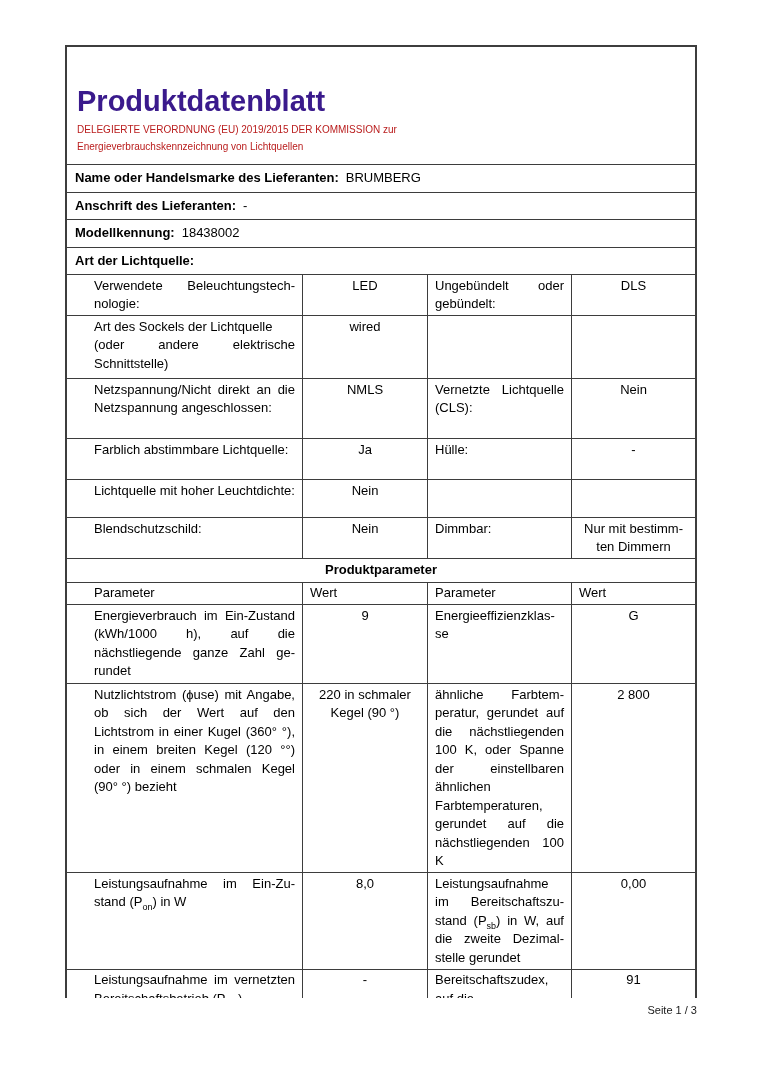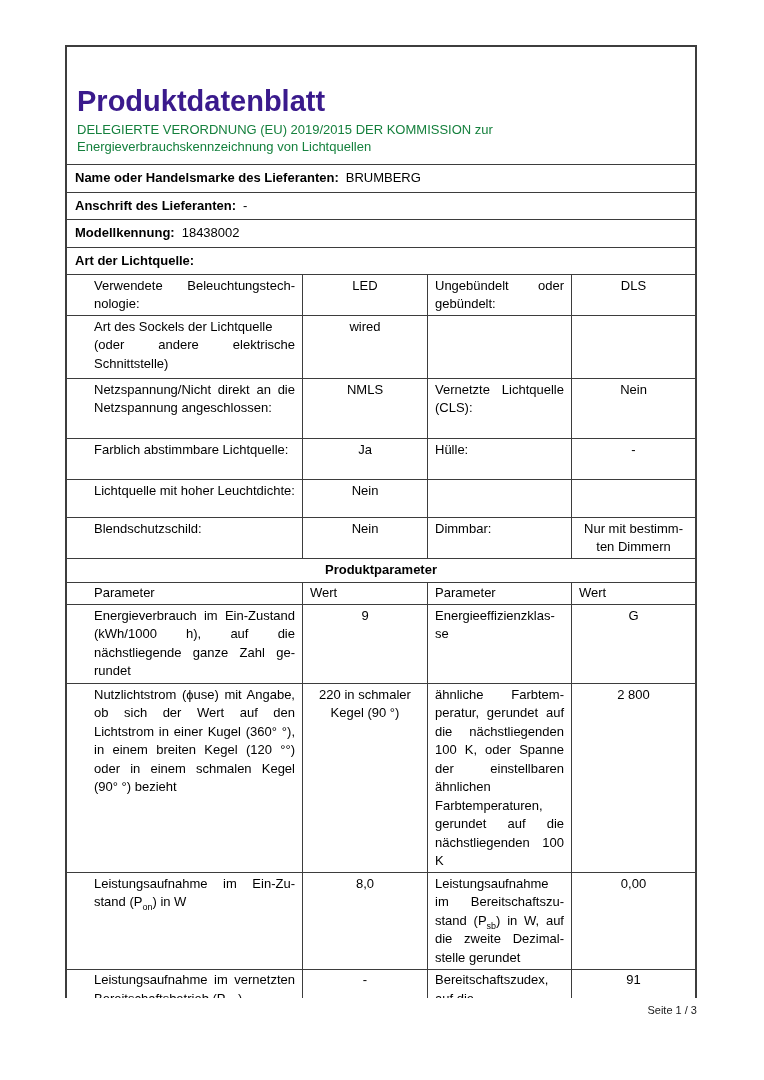--- a/index.html
+++ b/index.html
@@ -15,21 +15,21 @@
     width: 632px; height: 953px;
     border: 2px solid #3d3d3d; border-bottom: none;
     overflow: hidden;
     font-size: 13px; line-height: 18.5px;
   }
   .hdr { padding: 8px 10px 4px 10px; height: 89px; margin-top: 28px; }
   .hdr h1 {
     font-size: 29px; line-height: 36px; font-weight: bold;
     color: #3a1a8c; letter-spacing: 0px; margin-bottom: 2px;
   }
-  .hdr .sub { white-space: pre-line; font-size: 13px; line-height: 17px; color: #15803d; }
+  .hdr .sub { white-space: pre-line; font-size: 10px; line-height: 17px; color: #b91c1c; }
   .row { border-top: 1.5px solid #3d3d3d; padding-left: 20px; }
   .info { padding: 4px 8px; min-height: 27.5px; }
   .info .lbl { font-weight: bold; }
   .info .val { margin-left: 7px; }
   .cols { display: grid; grid-template-columns: 215px 125px 144px 1fr; }
   .cell { padding: 1.5px 7px; white-space: pre-line; }
   .cell.p { text-align: justify; }
   .cell.v { text-align: center; }
   .c2, .c3, .c4 { border-left: 1.5px solid #3d3d3d; }
   .span-head { text-align: center; font-weight: bold; padding: 2px 6px; min-height: 22px; }

